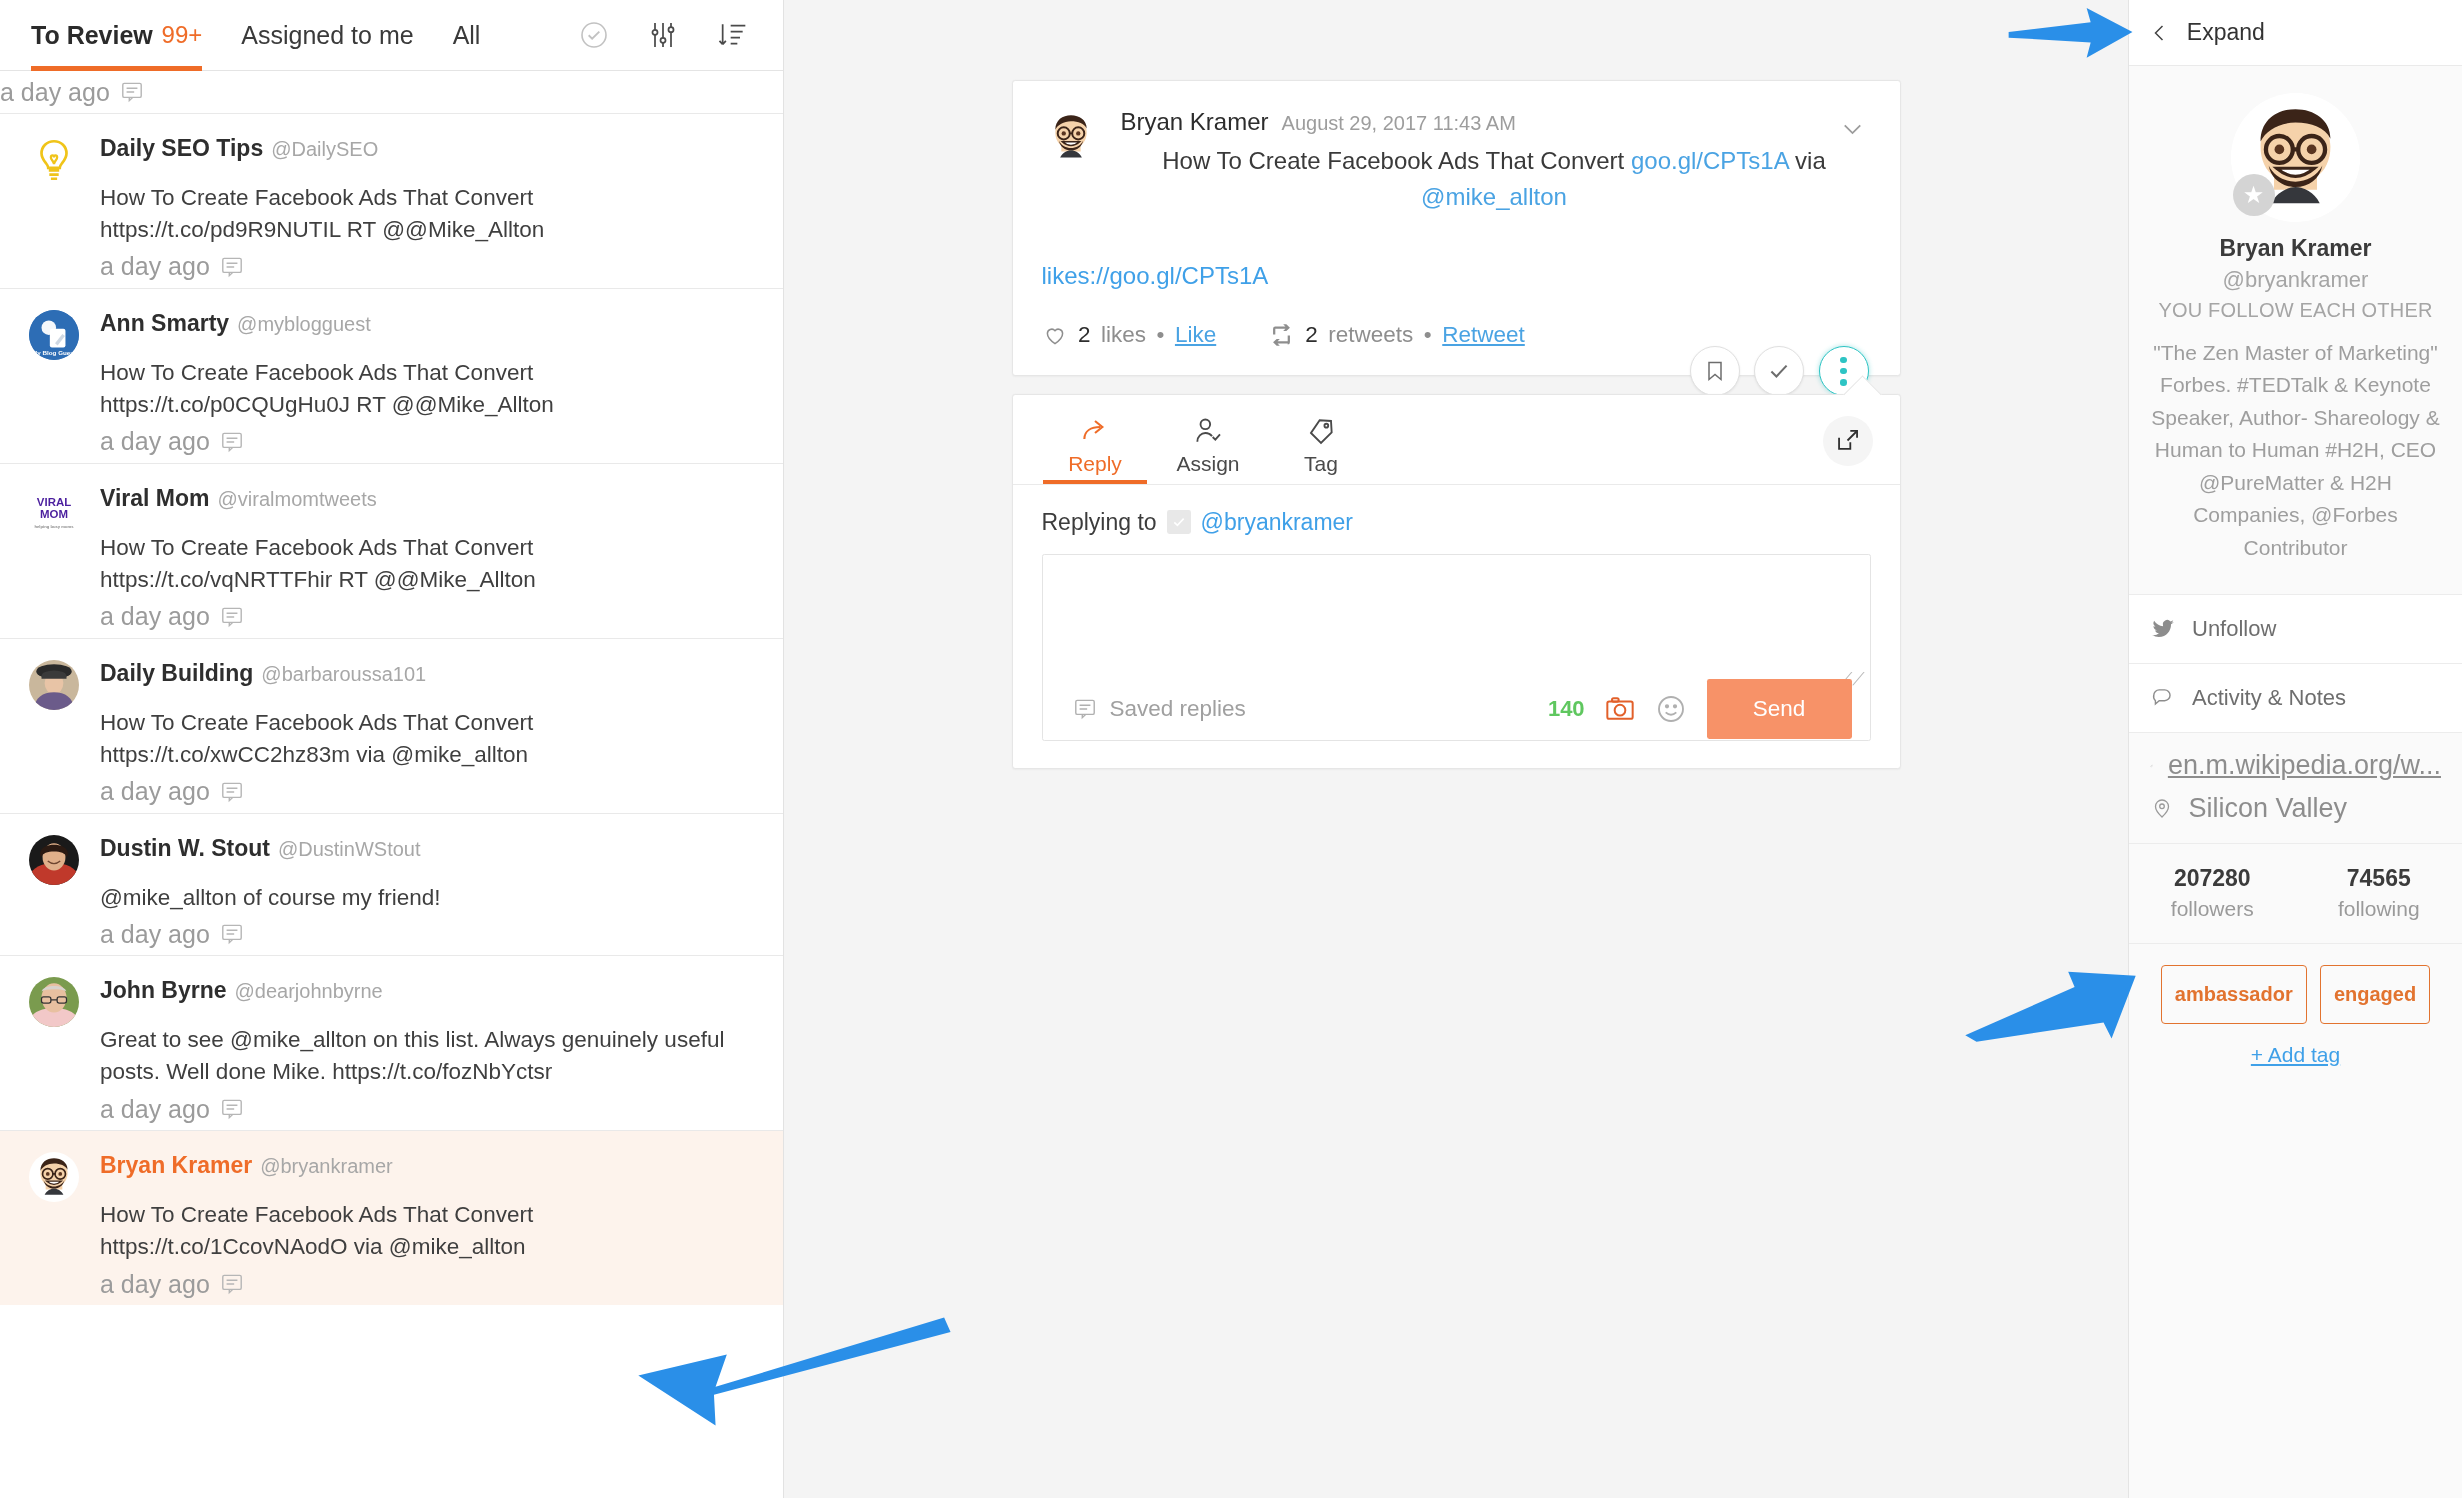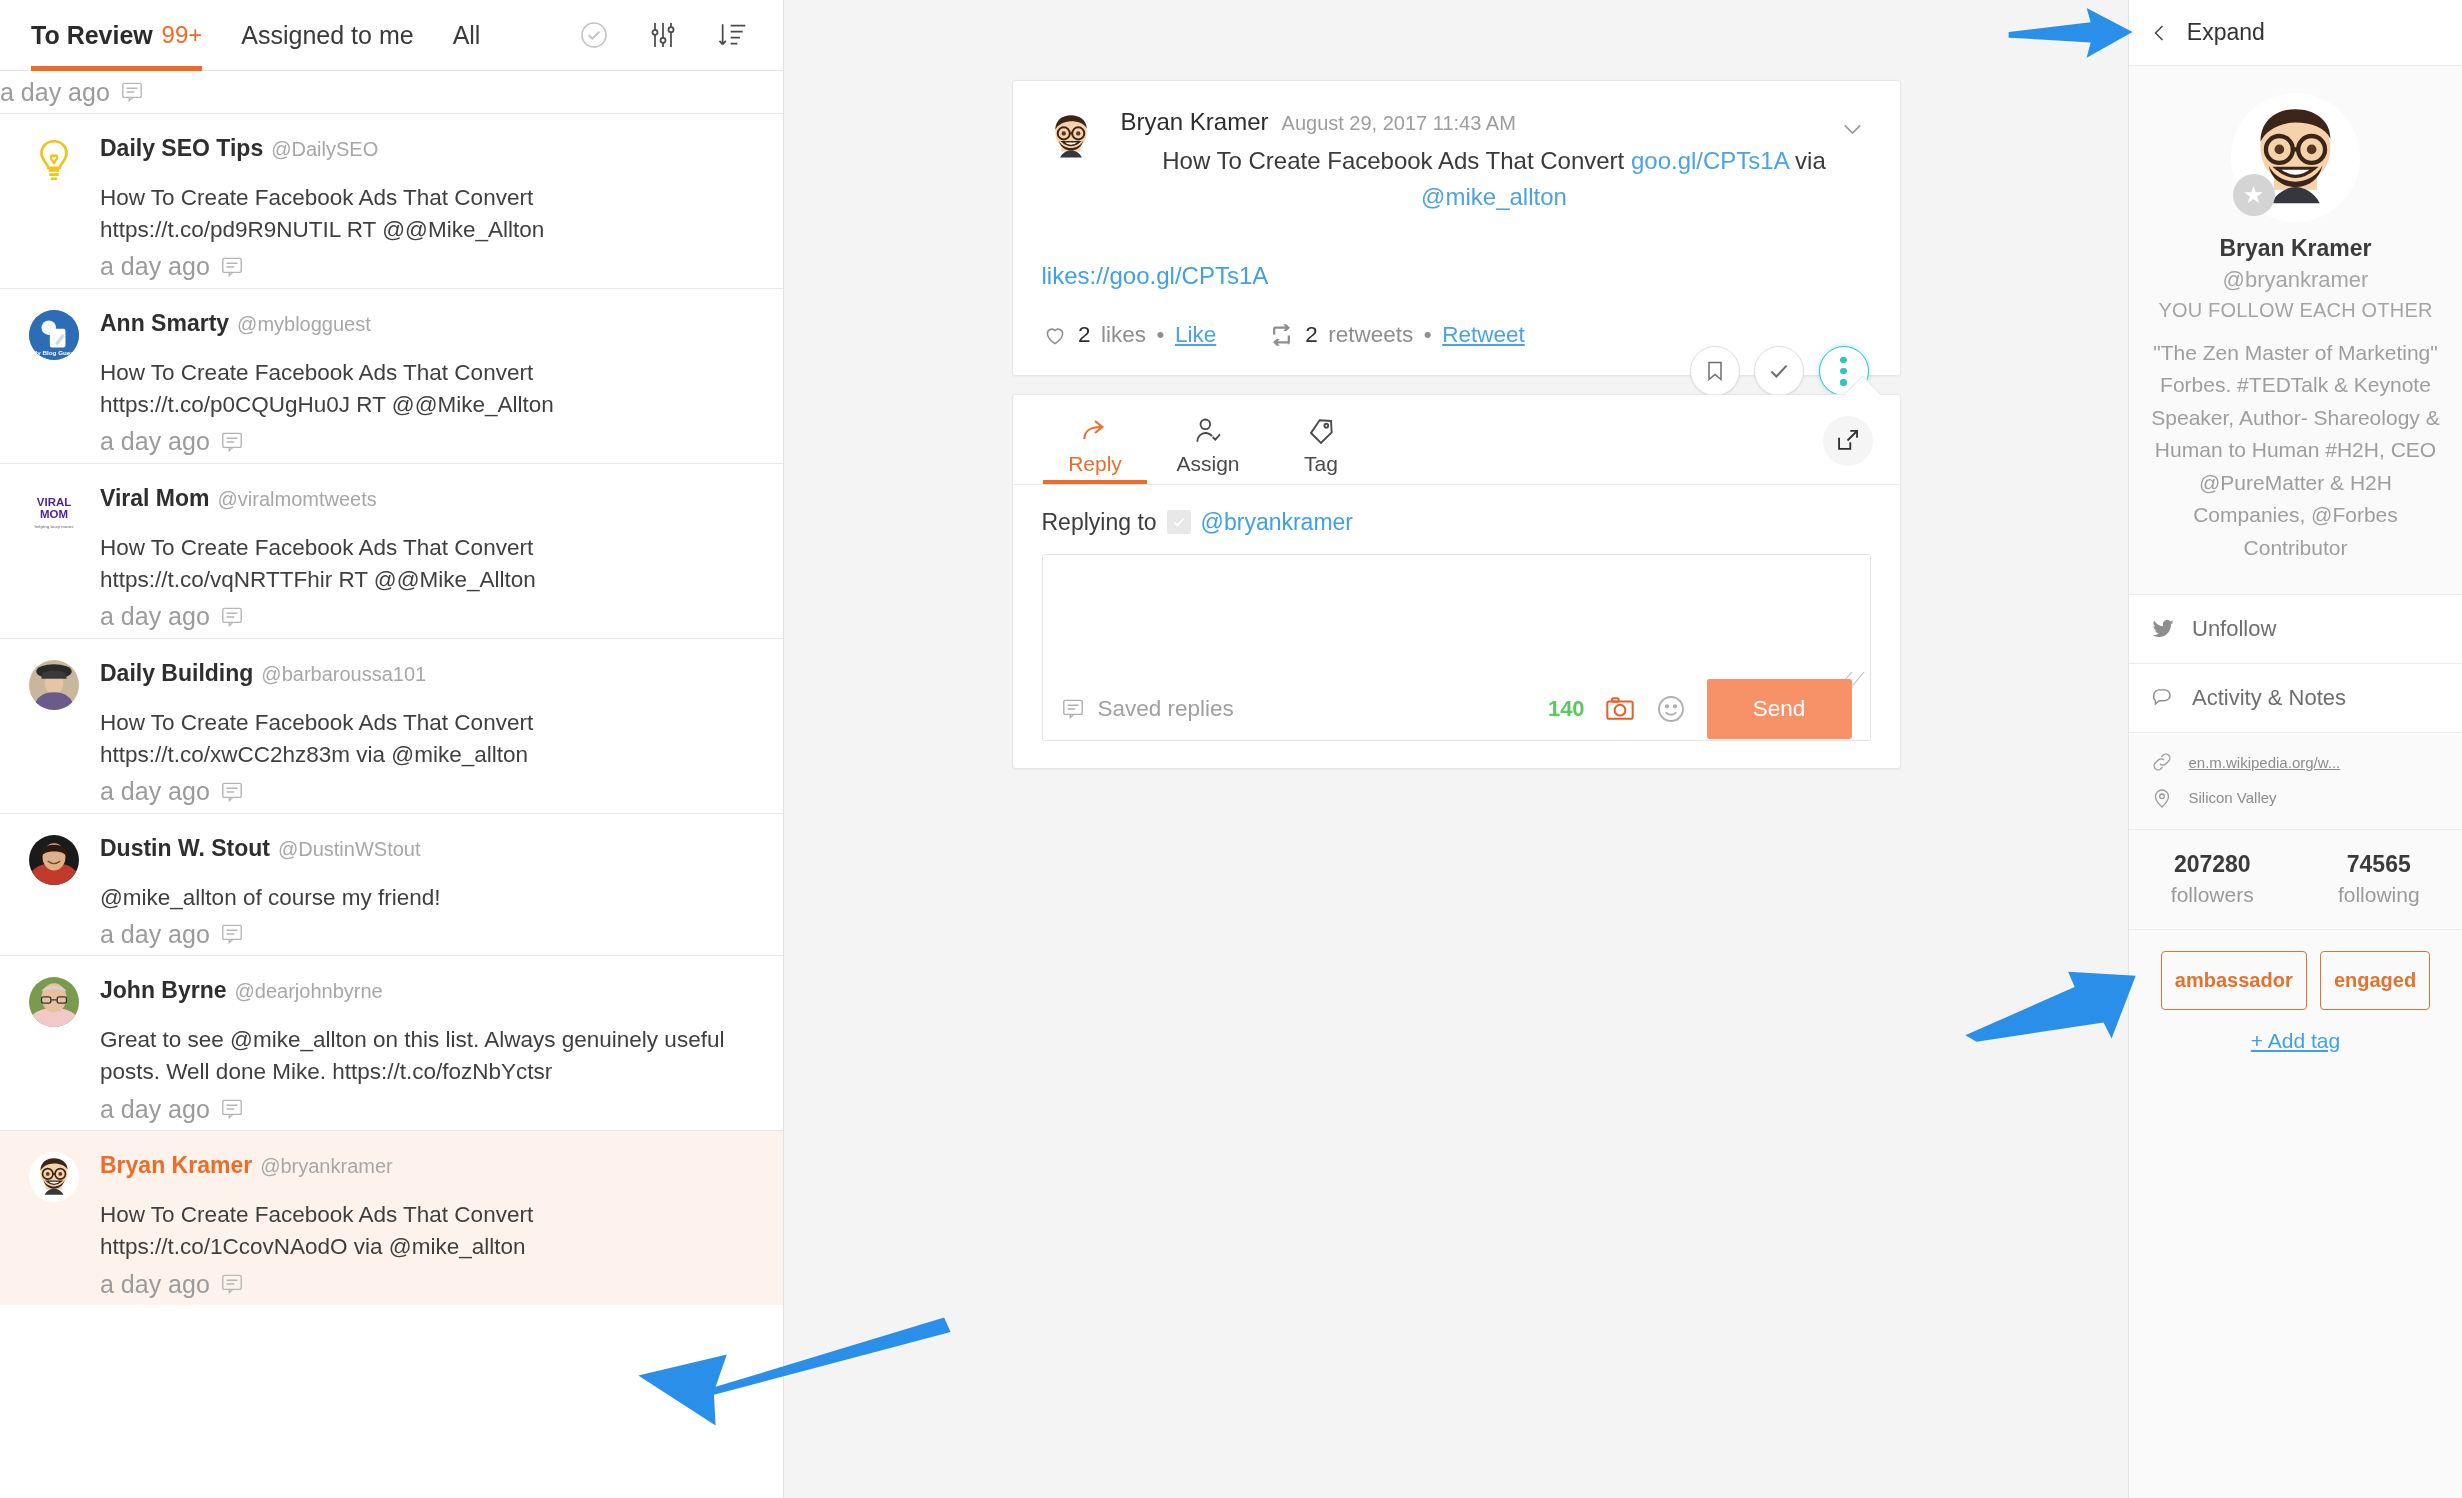--- a/index.html
+++ b/index.html
@@ -172,21 +172,21 @@
     position: relative; height: 187px;
   }
   .ta {
     width: 100%; height: 125px; border: 0; outline: none; resize: none;
     padding: 14.5px 17.7px; font-size: 22.5px; font-family: "Liberation Sans", sans-serif;
     color: #333; background: transparent;
   }
   .grip { position: absolute; right: 4.8px; top: 114px; color: #b9b9b9; font-size: 17.7px;
           transform: rotate(0deg); }
   .ta-foot {
-    position: absolute; left: 0; right: 0; bottom: 0; height: 61px;
+    position: absolute; left: 12px; right: 0; bottom: 0; height: 61px;
     display: flex; align-items: center; padding: 0 13px 0 17.7px; gap: 13px;
   }
   .saved { display: flex; align-items: center; gap: 11.3px; font-size: 22.5px; color: #a0a0a0; cursor: pointer; }
   .foot-right { margin-left: auto; display: flex; align-items: center; gap: 19.3px; }
   .count { font-size: 22px; color: #5fc75f; font-weight: bold; }
   .send-btn {
     background: #f79268; color: #ffffff; border: 0;
     width: 145px; height: 60px; border-radius: 2.4px;
     font-size: 22.5px; font-family: "Liberation Sans", sans-serif;
     cursor: pointer; margin-right: 5px;
@@ -219,21 +219,21 @@
   .r-handle { font-size: 22px; color: #a5a5a5; margin-top: 4.8px; }
   .r-rel { font-size: 20px; color: #a5a5a5; margin-top: 6.4px; letter-spacing: 0.2px; }
   .r-bio { font-size: 21px; color: #9e9e9e; line-height: 1.55; margin-top: 14.5px; }
 
   .r-row {
     background: #fff; border-bottom: 0.8px solid #ececec;
     height: 69px; display: flex; align-items: center; gap: 16px;
     padding-left: 21px; font-size: 22px; color: #6e6e6e; cursor: pointer;
   }
   .r-meta { background: #fafafa; border-bottom: 0.8px solid #ececec; padding: 17.7px 21px 19.3px 21px; }
-  .r-meta .mrow { display: flex; align-items: center; gap: 14.5px; margin-bottom: 11.3px; font-size: 15px; color: #8d8d8d; }
+  .r-meta .mrow { display: flex; align-items: center; gap: 14.5px; margin-bottom: 11.3px; font-size: 27px; color: #8d8d8d; }
   .r-meta .mrow:last-child { margin-bottom: 0; }
   .r-meta a { color: #8d8d8d; text-decoration: underline; cursor: pointer; }
   .r-counts {
     background: #fafafa; border-bottom: 0.8px solid #ececec;
     display: flex; padding: 21px 0 22.5px 0;
   }
   .cnt { flex: 1 1 50%; text-align: center; cursor: pointer; }
   .cnt .n { font-size: 23px; font-weight: bold; color: #3b3b3b; }
   .cnt .l { font-size: 21px; color: #9a9a9a; margin-top: 4.8px; }
   .r-tags { background: #fafafa; padding: 21px 0 0 0; text-align: center; }

